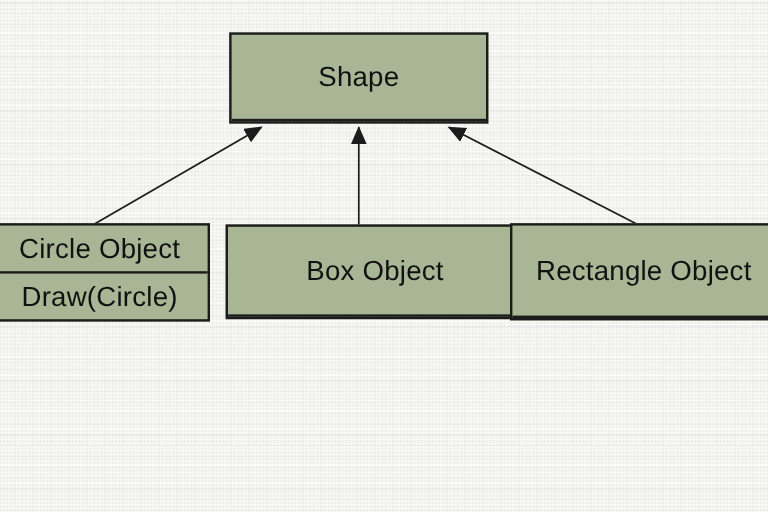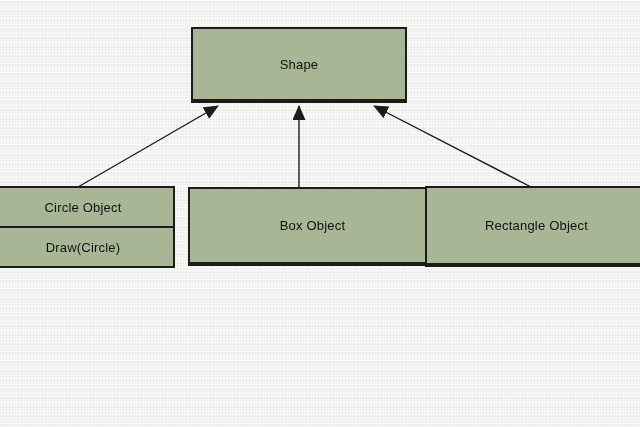--- a/index.html
+++ b/index.html
@@ -32,21 +32,21 @@
     background: var(--box-fill, #a9b695);
     border: 2px solid var(--box-border, #1c1c1c);
     display: flex;
     flex-direction: column;
   }
   .uml-box .compartment {
     flex: 1 1 0;
     display: flex;
     align-items: center;
     justify-content: center;
-    font-size: 13px;
+    font-size: 23px;
     color: var(--text-color, #111111);
     white-space: nowrap;
     letter-spacing: 0.2px;
   }
   .uml-box .compartment.title {
     border-bottom: 2px solid var(--box-border, #1c1c1c);
   }
   
   .box-shape     { left: 191px; top: 27px;  width: 216px; height: 76px; }
   .box-circle    { left: -9px;  top: 186px; width: 184px; height: 82px; }

